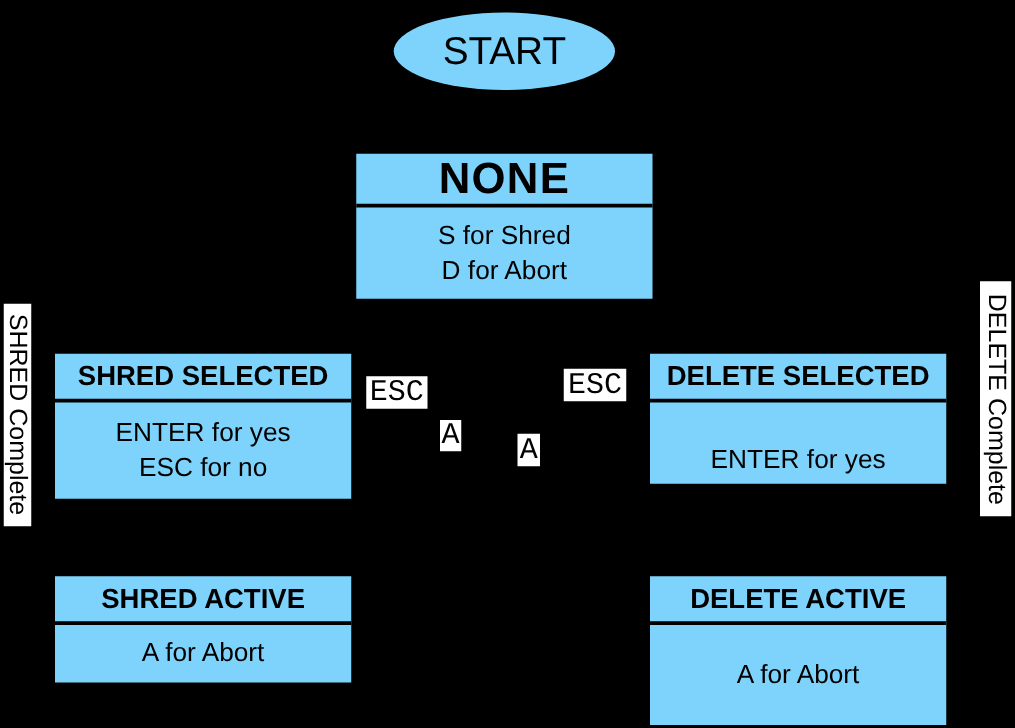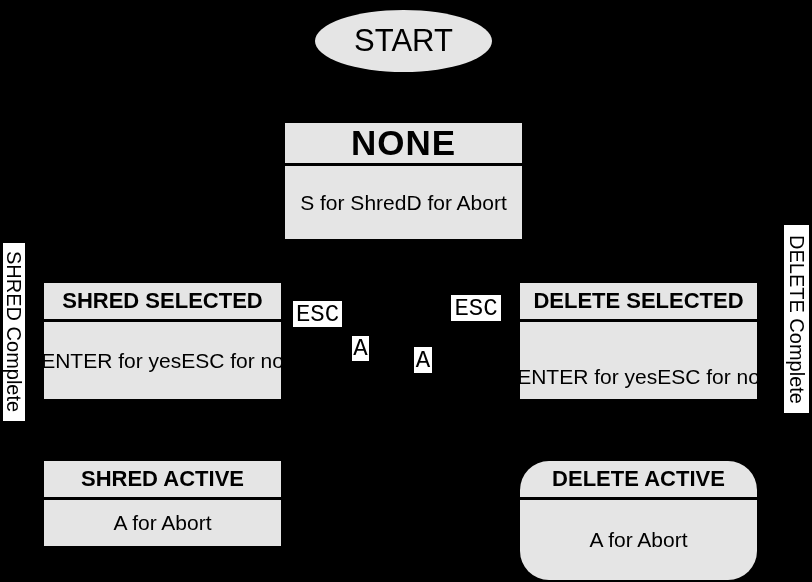--- a/index.html
+++ b/index.html
@@ -11,21 +11,21 @@
     position: relative;
     width: 812px;
     height: 582px;
     background: #000000;
     font-family: "Liberation Sans", sans-serif;
     color: #000000;
     overflow: hidden;
   }
   .node {
     position: absolute;
-    background: #e5e5e5;
+    background: #7dd3fc;
     box-sizing: border-box;
   }
   .ellipse {
     border-radius: 50%;
     display: flex;
     align-items: center;
     justify-content: center;
     font-size: 31px;
   }
   .box {
@@ -42,21 +42,21 @@
     font-size: 22px;
     white-space: nowrap;
   }
   .box .title.big {
     font-size: 35px;
     letter-spacing: 1px;
   }
   .box .body {
     flex: 1 1 auto;
     display: flex;
-    flex-direction: row;
+    flex-direction: column;
     align-items: center;
     justify-content: center;
     font-size: 21px;
     line-height: 28px;
     white-space: nowrap;
   }
   .elabel {
     position: absolute;
     background: #ffffff;
     display: flex;
@@ -72,23 +72,23 @@
     writing-mode: vertical-rl;
     text-align: center;
     font-size: 20px;
     white-space: nowrap;
     box-sizing: border-box;
   }
   
   .pos-start  { left: 315px; top: 10px;  width: 177px; height: 62px; }
   .pos-none   { left: 285px; top: 123px; width: 237px; height: 116px; }
   .pos-shsel  { left: 44px;  top: 283px; width: 237px; height: 116px; }
-  .pos-desel  { left: 520px; top: 283px; width: 237px; height: 116px; gap: 32px; }
+  .pos-desel  { left: 520px; top: 283px; width: 237px; height: 104px; gap: 32px; }
   .pos-shact  { left: 44px;  top: 461px; width: 237px; height: 85px; }
-  .pos-deact  { left: 520px; top: 461px; width: 237px; height: 119px; border-radius: 29px; }
+  .pos-deact  { left: 520px; top: 461px; width: 237px; height: 119px; }
   .pos-escl   { left: 293px; top: 301px; width: 49px;  height: 26px; }
   .pos-escr   { left: 451px; top: 295px; width: 50px;  height: 26px; }
   .pos-al     { left: 352px; top: 336px; width: 17px;  height: 25px; }
   .pos-ar     { left: 414px; top: 347px; width: 18px;  height: 26px; }
   .pos-vsh    { left: 3px;   top: 243px; width: 22px;  height: 178px; line-height: 22px; }
   .pos-vde    { left: 784px; top: 225px; width: 25px;  height: 188px; line-height: 25px; }
 </style>
 </head>
 <body>
 

